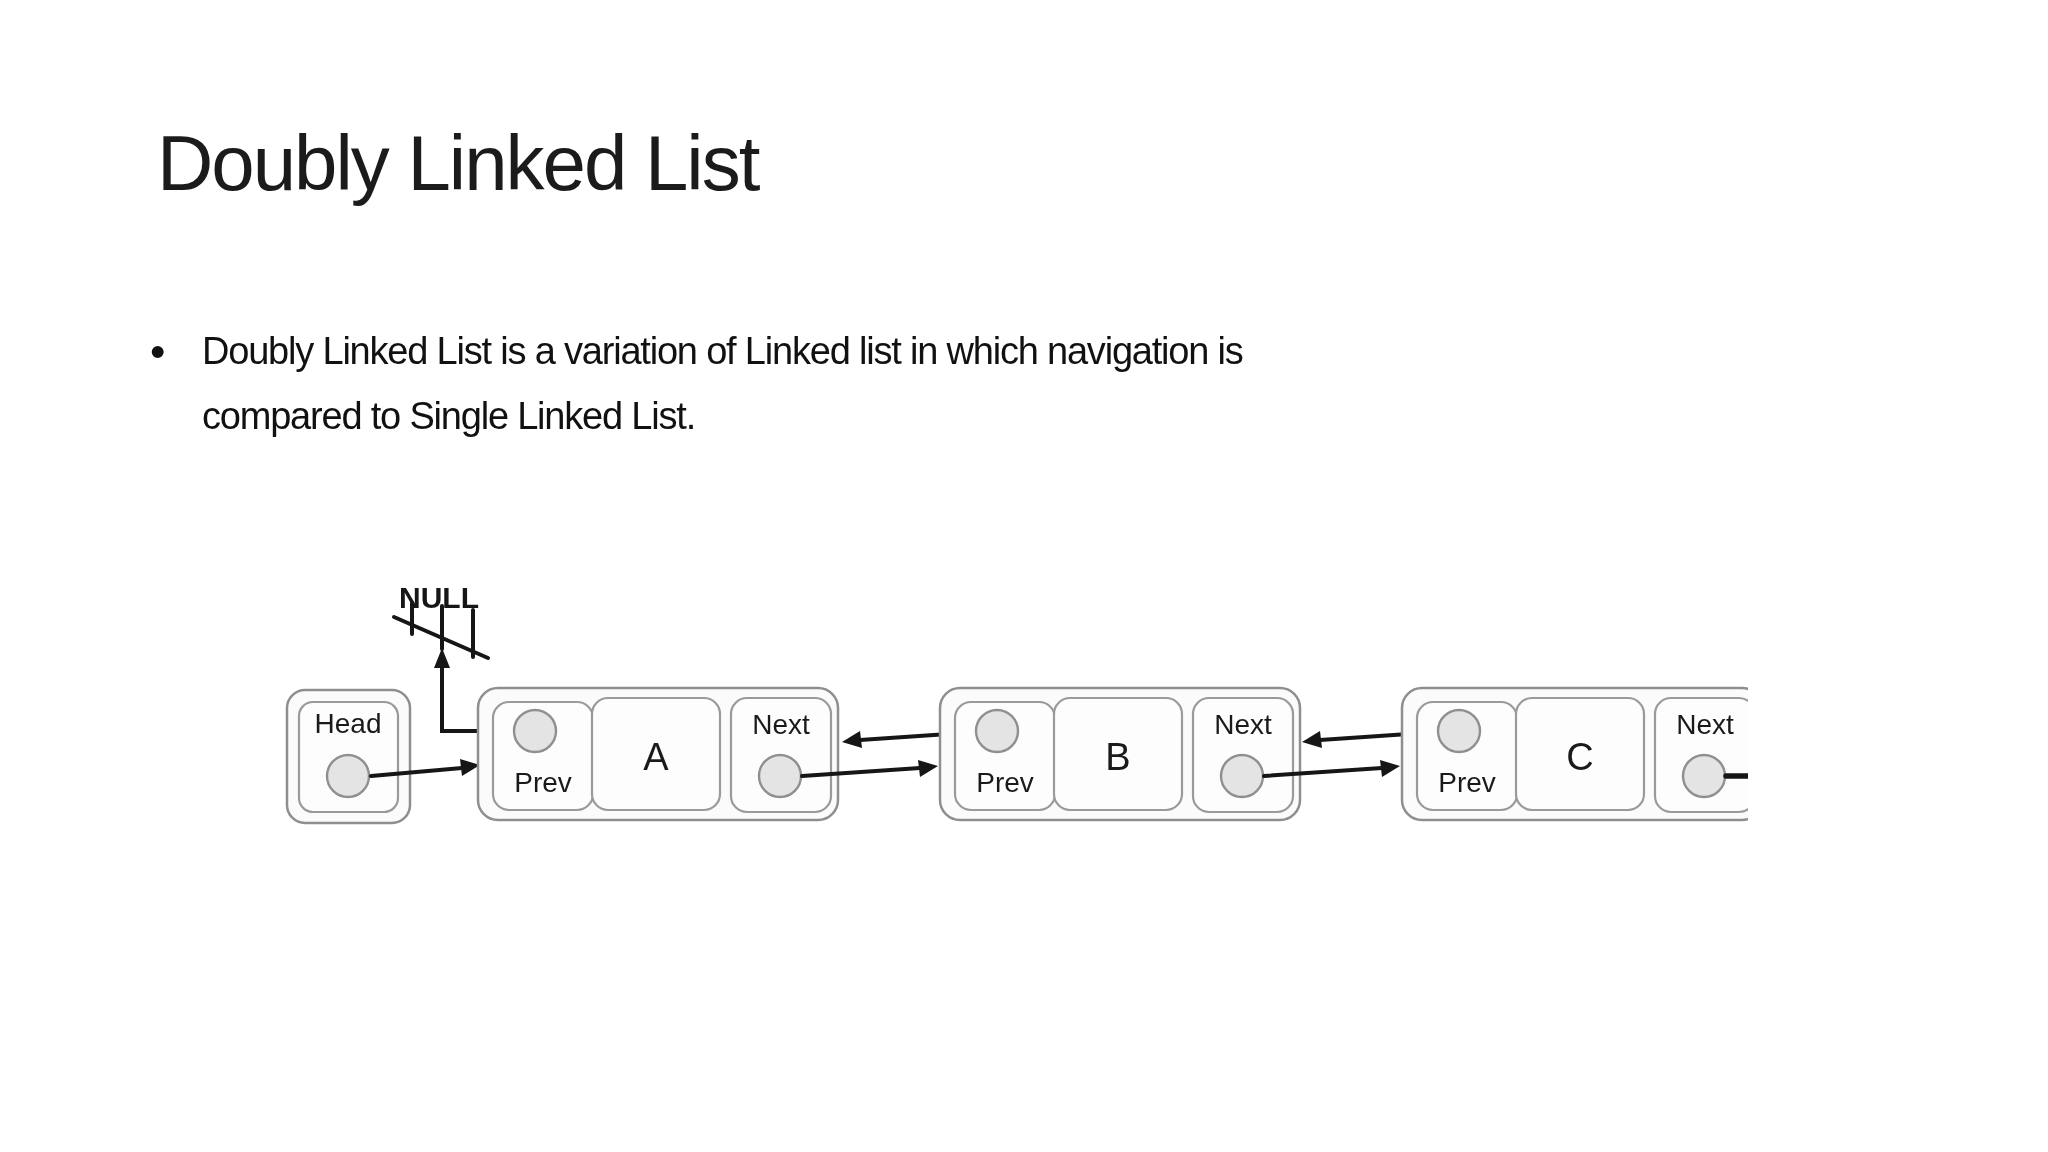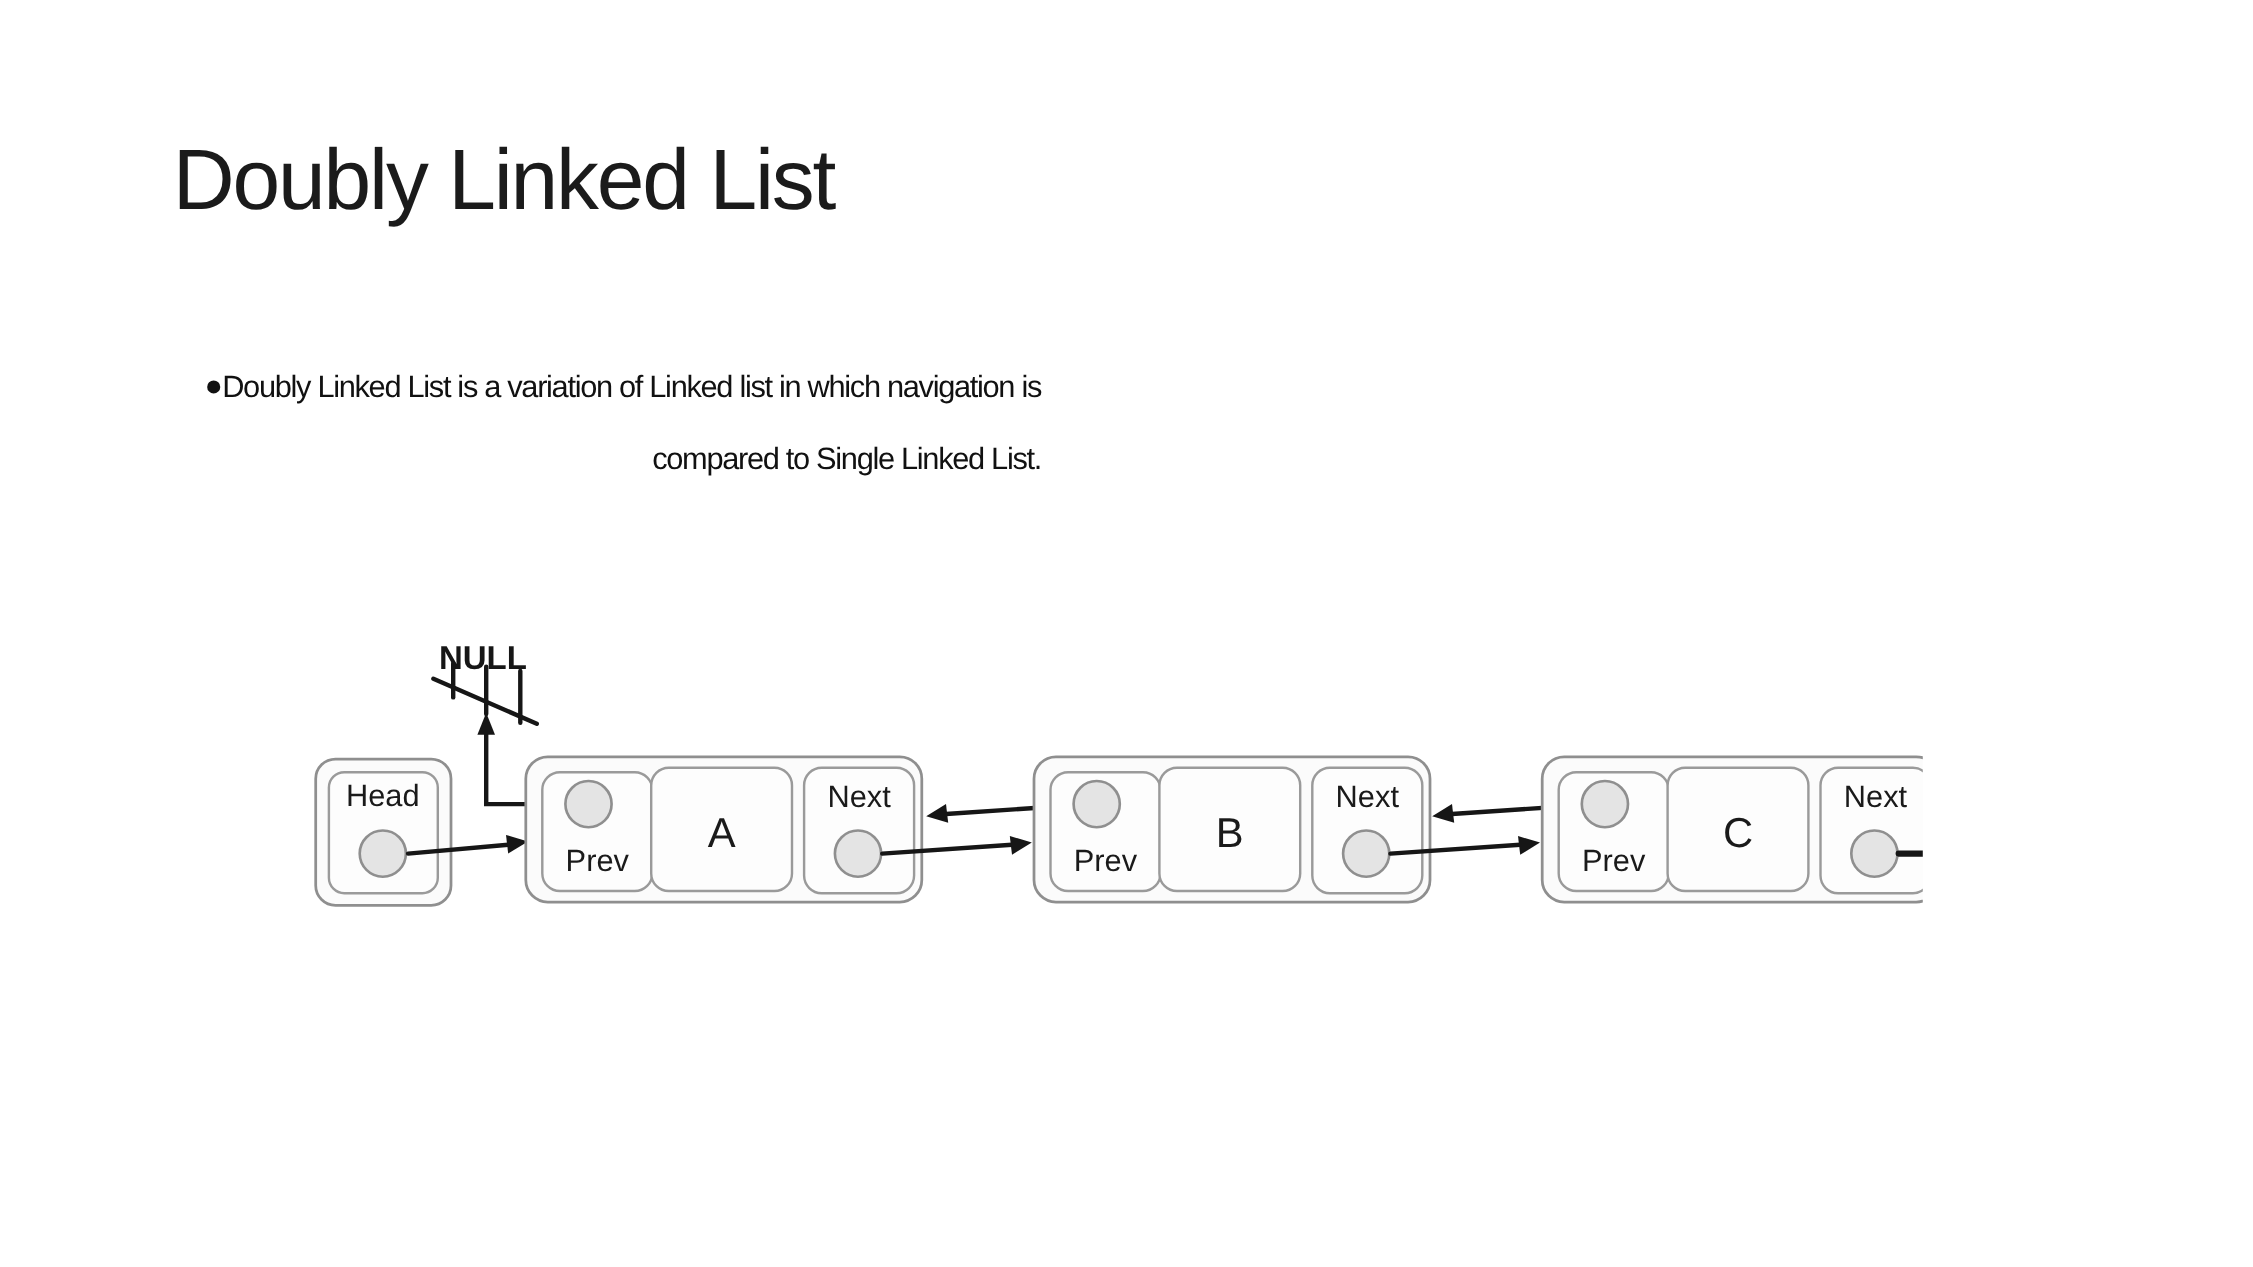--- a/index.html
+++ b/index.html
@@ -3,21 +3,20 @@
 <meta charset="utf-8">
 <style>
   html,body{margin:0;padding:0;background:#ffffff;}
   #slide{
     position:relative;
     width:1748px;height:1152px;
     background:#ffffff;
     overflow:hidden;
     font-family:"Liberation Sans",sans-serif;
     color:#1a1a1a;
-    text-align:right;
   }
   #title{
     position:absolute;
     left:157px;top:124px;
     font-size:78px;
     font-weight:300;
     letter-spacing:-2px;
     line-height:1;
     color:#1b1b1b;
     white-space:nowrap;
@@ -29,21 +28,21 @@
     align-items:flex-start;
   }
   #bullet-marker{
     width:52px;
     font-size:44px;
     line-height:65px;
     color:#111;
     flex:0 0 52px;
   }
   #bullet-lines{
-    font-size:28px;
+    font-size:38px;
     letter-spacing:-1.2px;
     line-height:65px;
     color:#111;
     white-space:nowrap;
   }
   #diagram{
     position:absolute;
     left:280px;top:570px;
     width:1660px;height:360px;
   }

